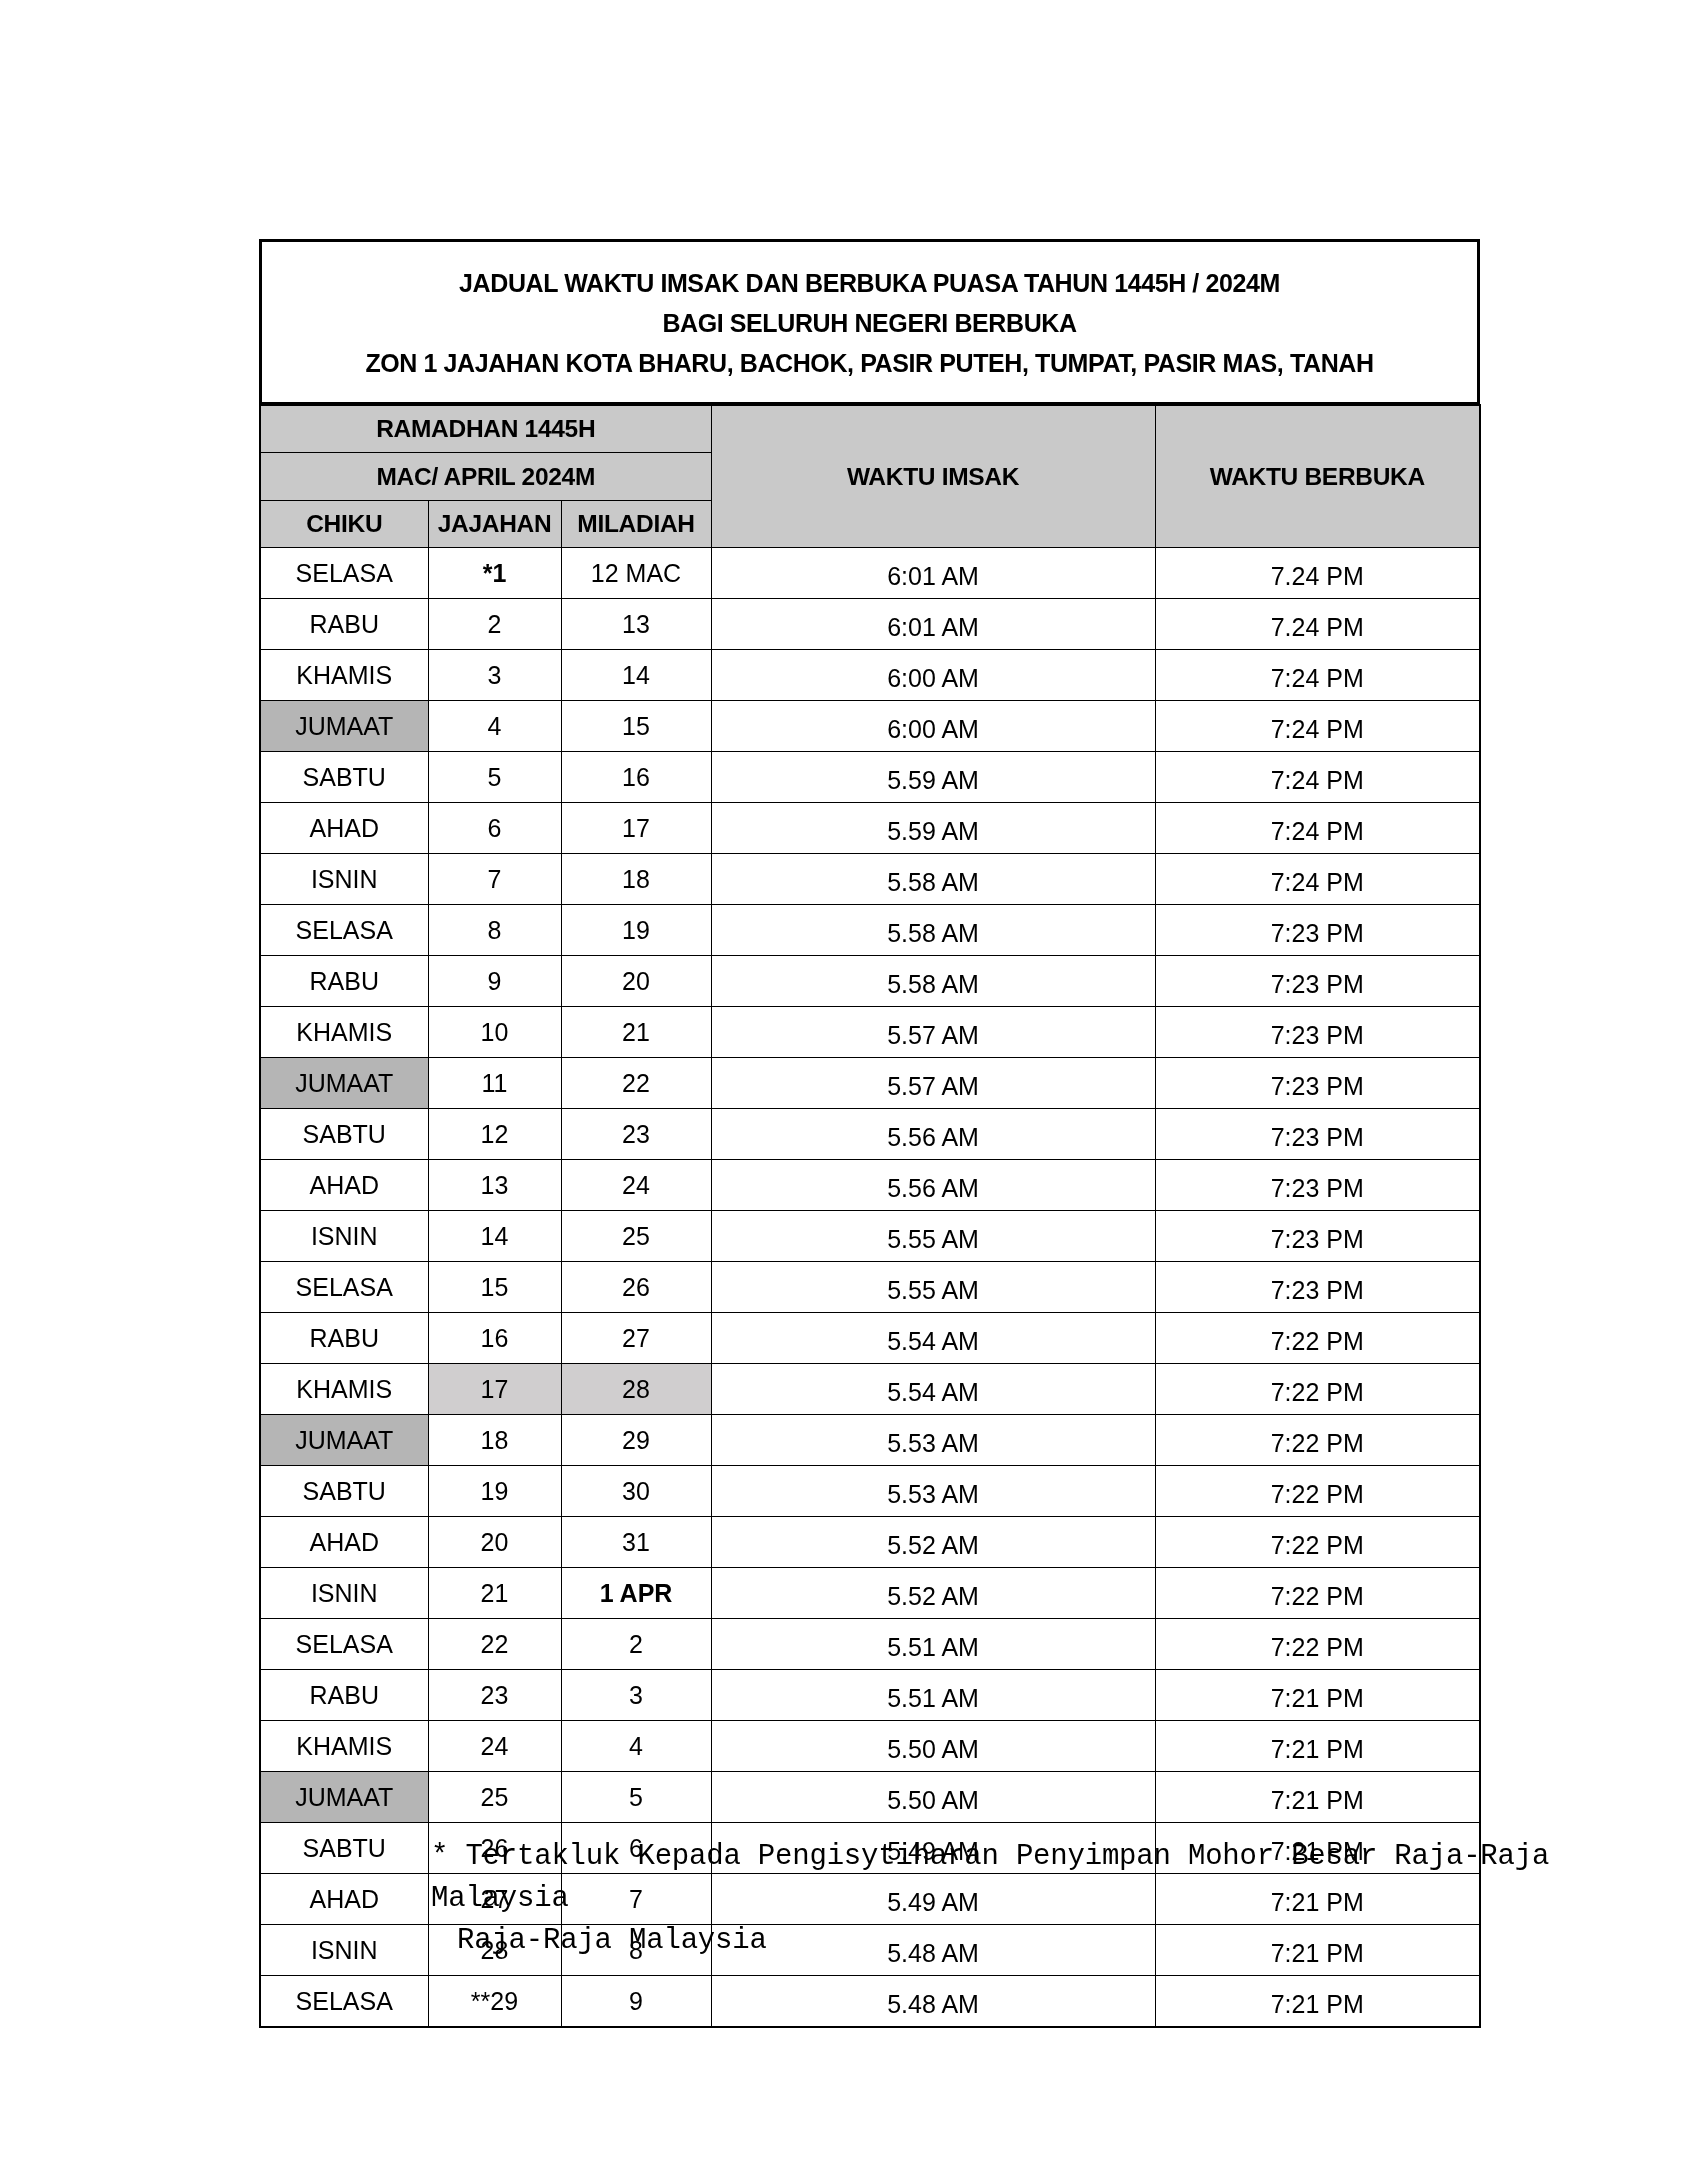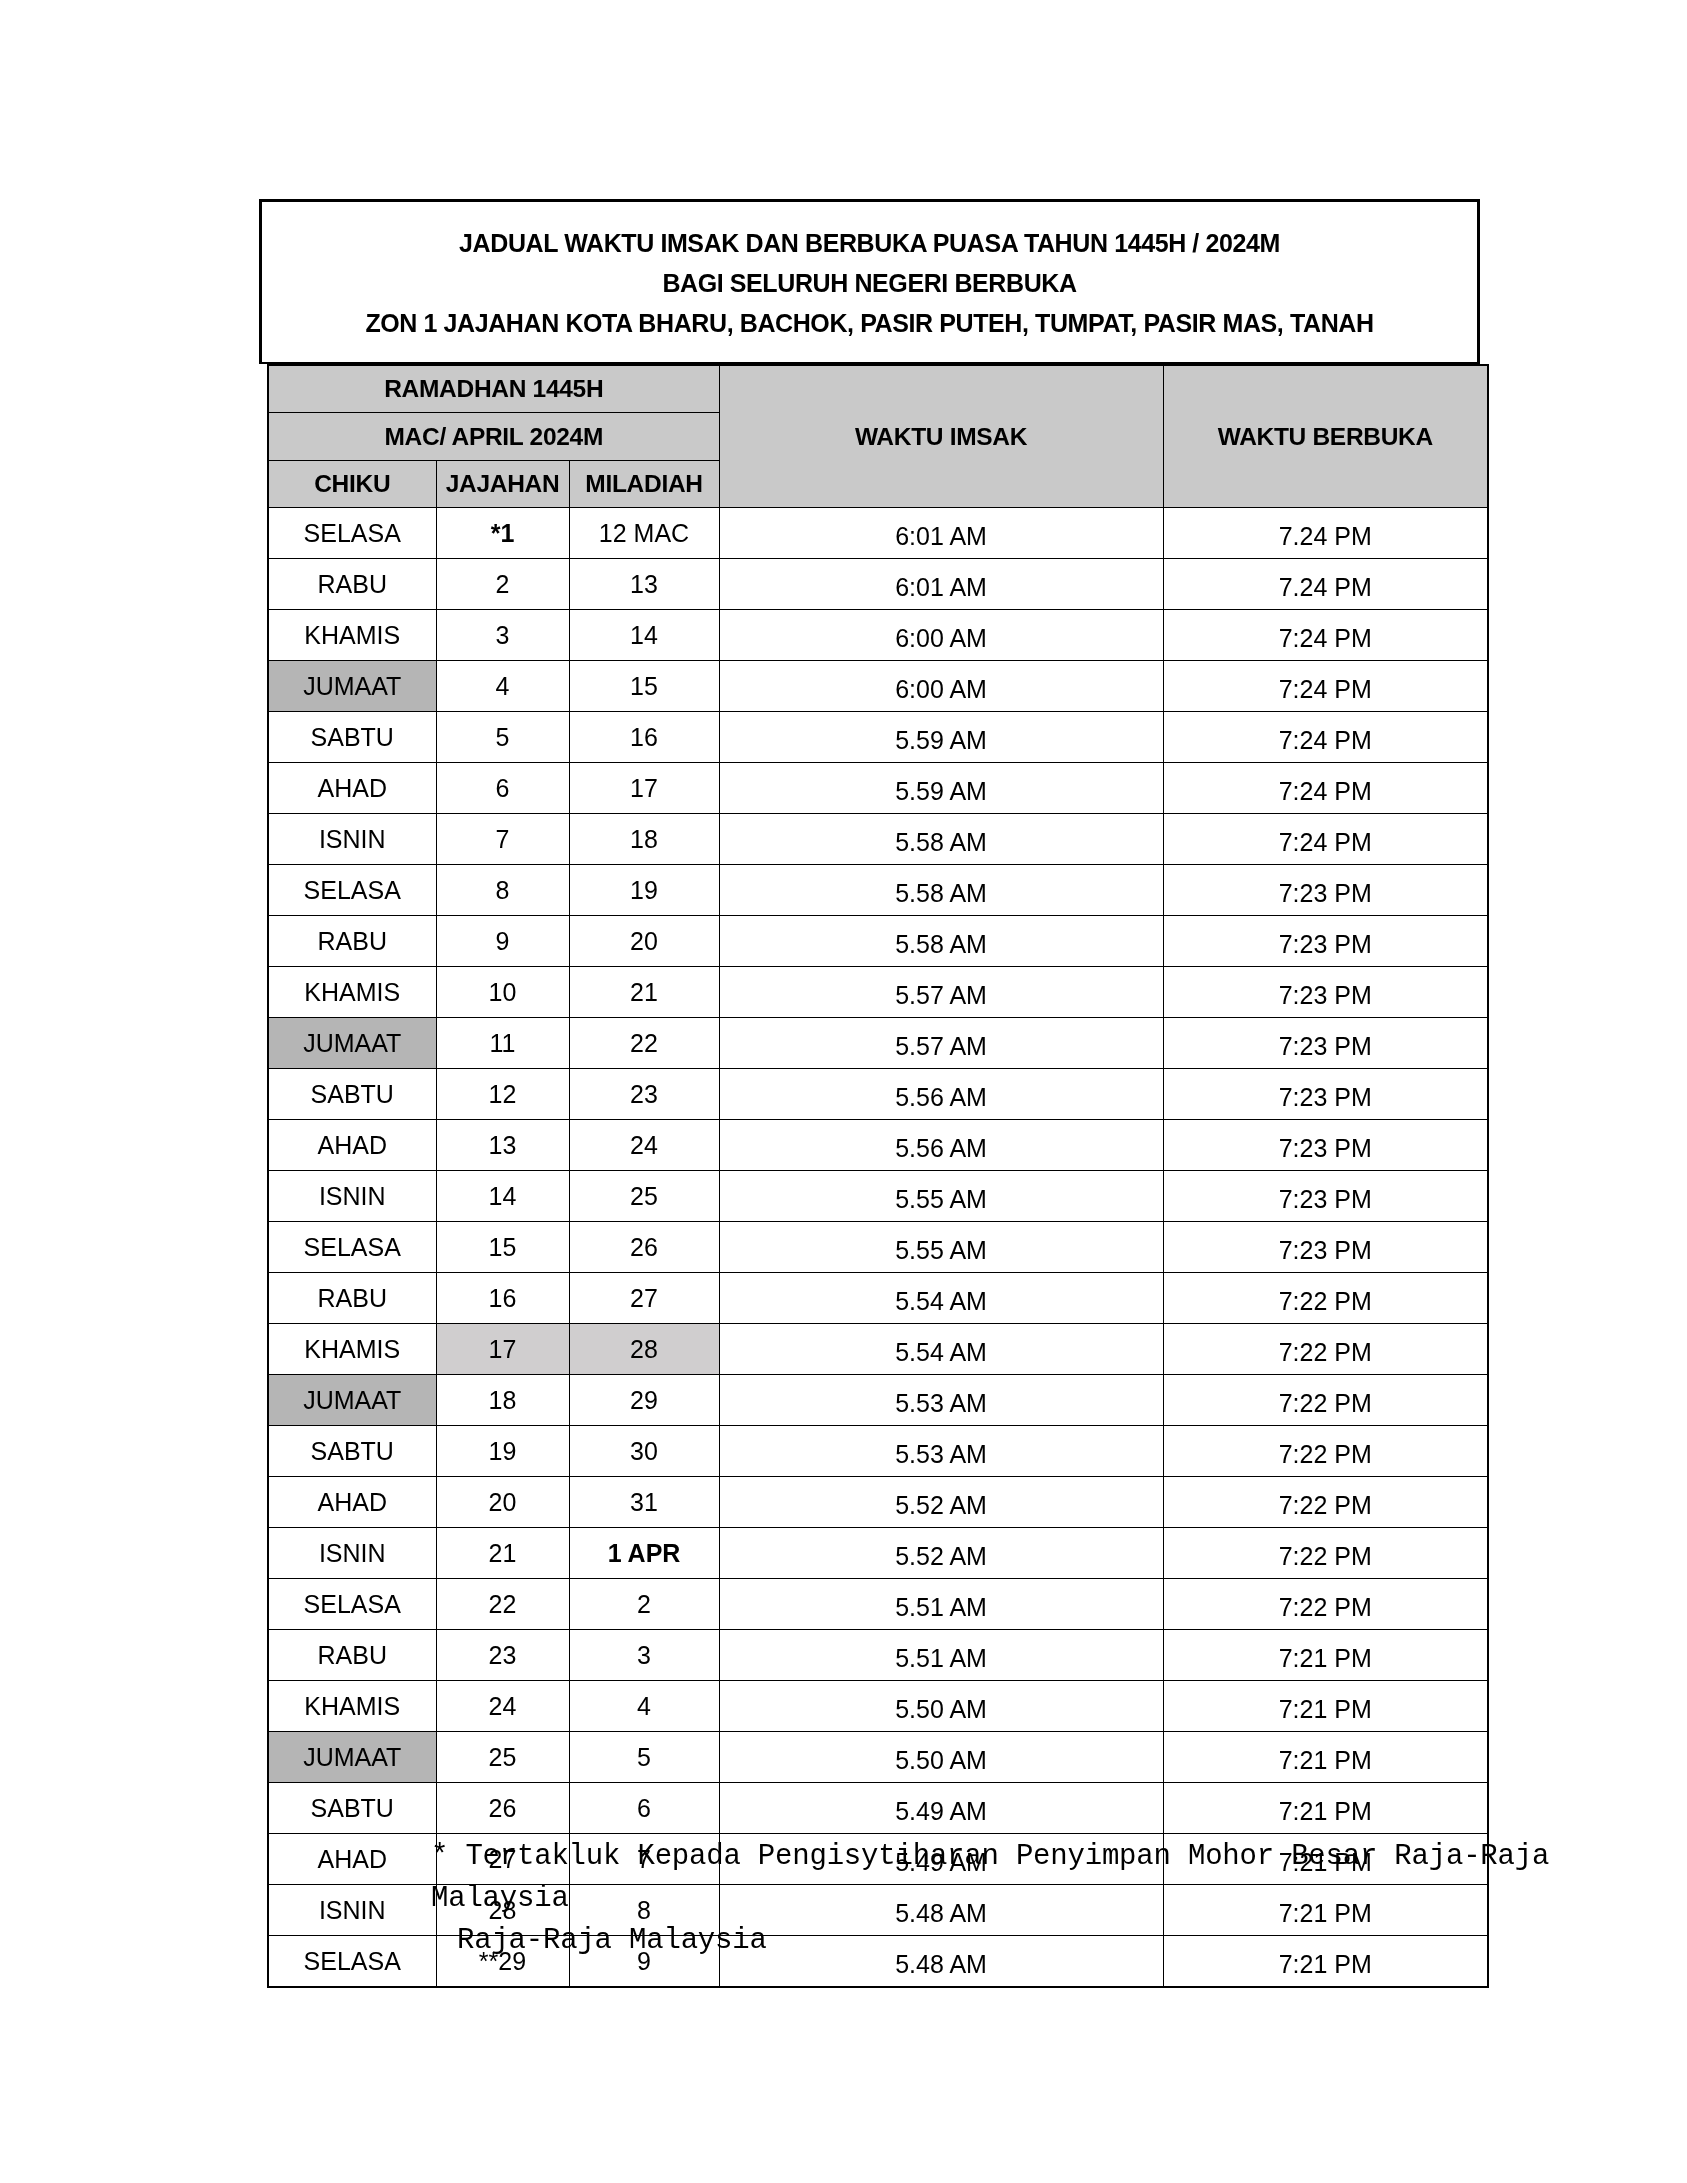--- a/index.html
+++ b/index.html
@@ -3,23 +3,24 @@
 <meta charset="utf-8">
 <style>
   html, body { margin:0; padding:0; background:#ffffff; }
   body { width:1687px; height:2183px; position:relative; font-family:"Liberation Sans", sans-serif; color:#000; }
   .sheet { position:absolute; left:259px; top:199px; width:1221px; }
   .title-box {
     box-sizing:border-box; width:1221px; height:165px;
     border:3.3px solid #000; border-bottom:2px solid #000;
     display:flex; flex-direction:column; justify-content:center; align-items:center;
     padding-top:1.3px;
+    margin-top:40px;
   }
   .title-line { font-weight:bold; font-size:25px; line-height:40px; text-align:center; letter-spacing:-0.4px; white-space:nowrap; }
-  table.grid { border-collapse:collapse; table-layout:fixed; width:1219px; margin-left:8px; }
+  table.grid { border-collapse:collapse; table-layout:fixed; width:1219px; margin-left:0; }
   table.grid td, table.grid th { border:1.3px solid #000; padding:0; text-align:center; vertical-align:middle; }
   .hdr { background:#c9c9c9; font-weight:bold; font-size:24.5px; letter-spacing:-0.3px; }
   .hdr-top { height:46px; border-top:2px solid #000 !important; }
   .hdr-mid { height:47px; }
   .hdr-bot { height:46px; }
   .outer-l { border-left:2.6px solid #000 !important; }
   .outer-r { border-right:2.6px solid #000 !important; }
   tr.data td { height:44px; font-size:25px; line-height:25px; }
   tr.data td.time { padding-top:6px; }
   tr.data td.b { font-weight:bold; }

